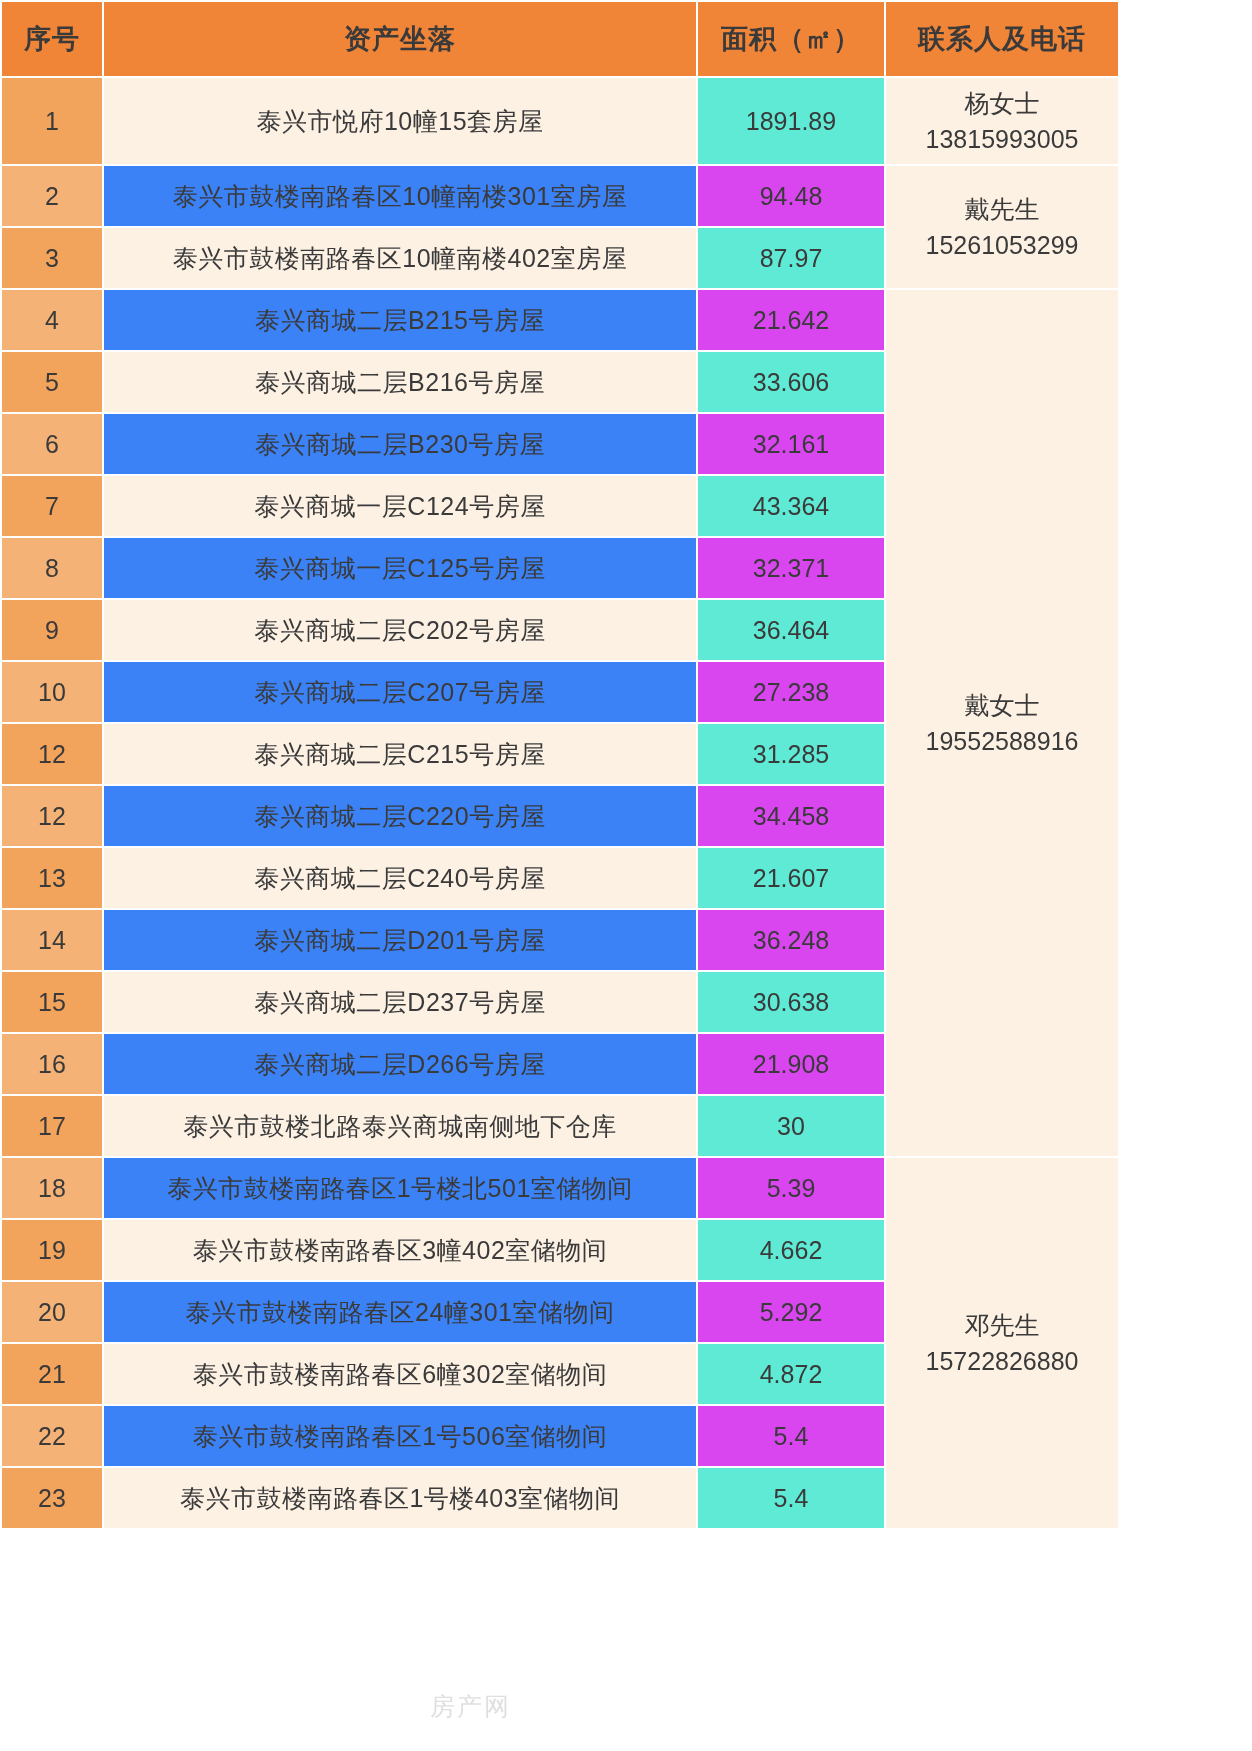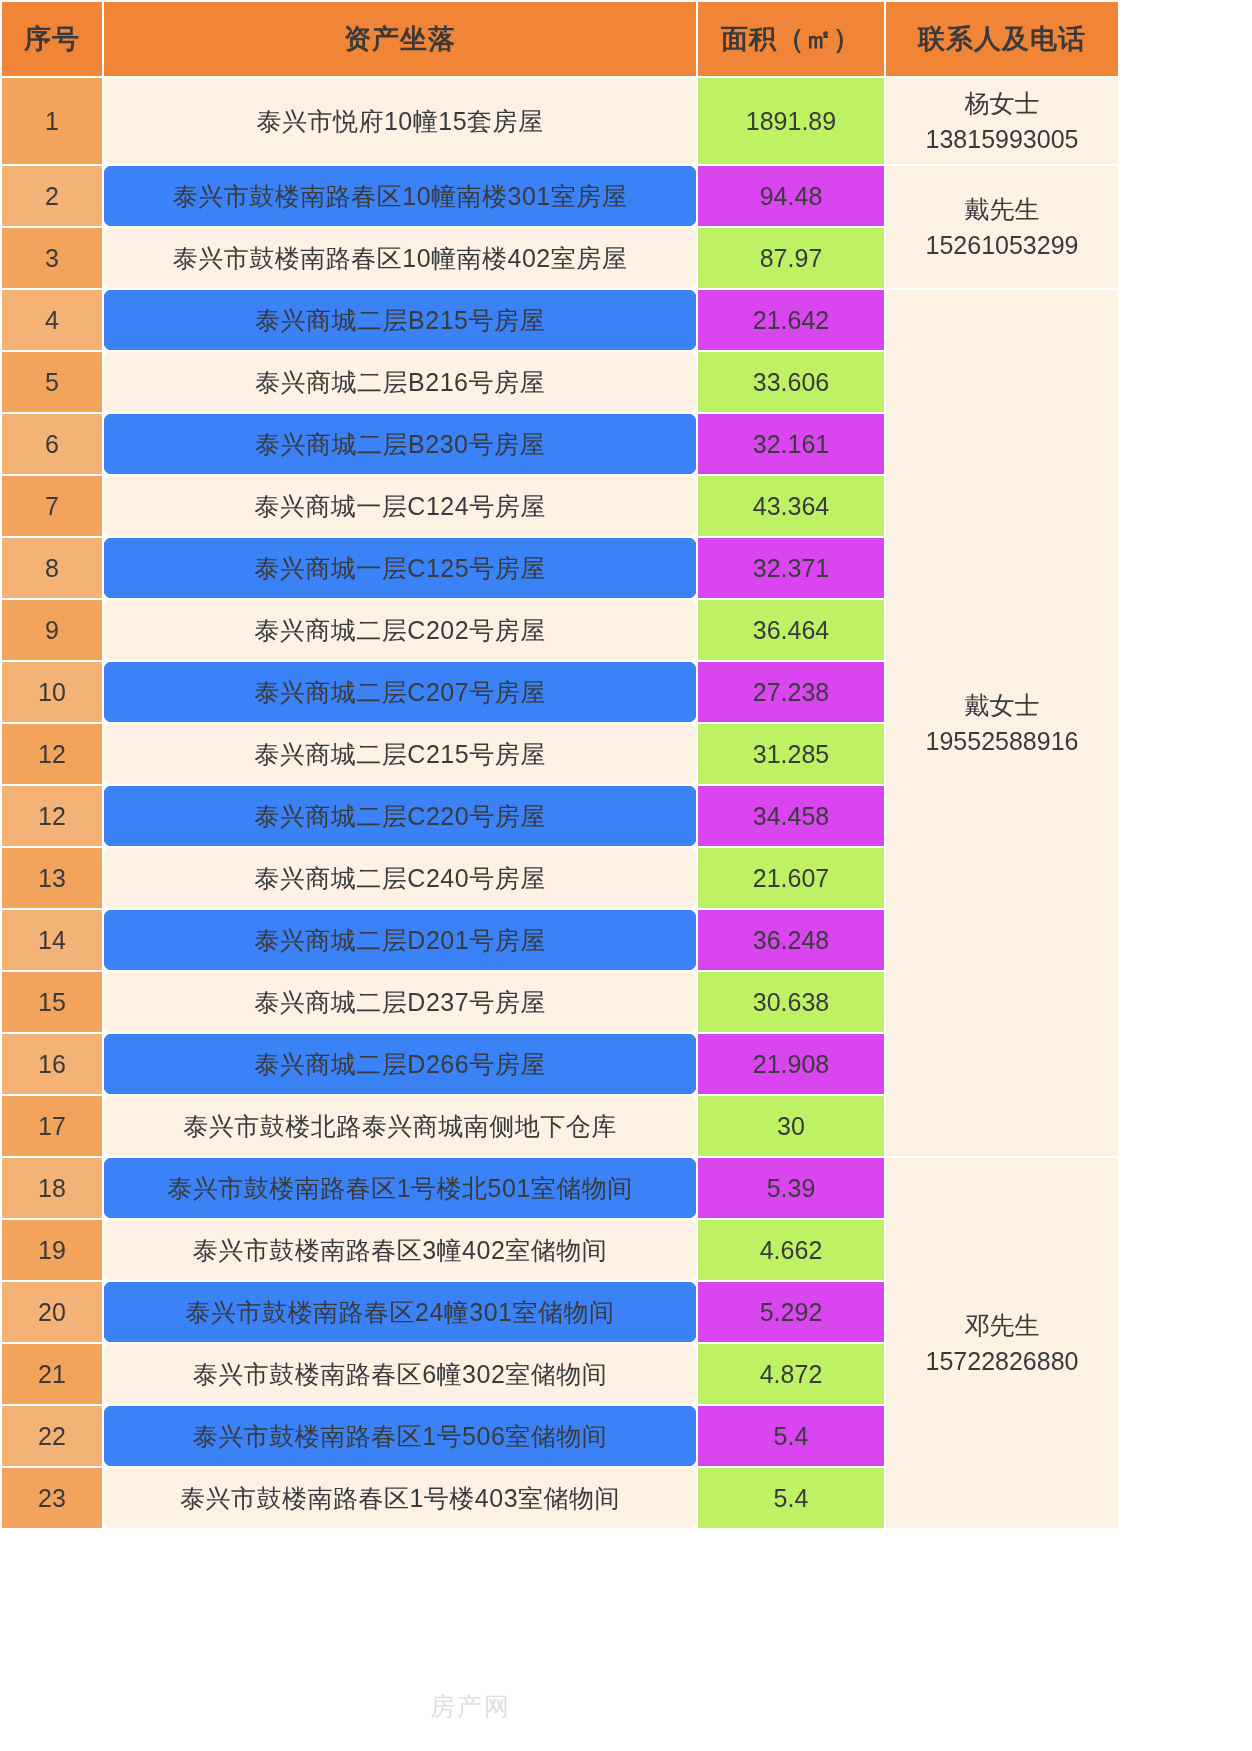--- a/index.html
+++ b/index.html
@@ -43,26 +43,25 @@
     width: 100px;
   }
   td.seq.alt { background: #f5b277; }
 
   td.loc {
     background: #fdf1e4;
     text-align: left;
     padding-left: 22px;
     font-size: 25px;
     letter-spacing: 0.5px;
-    border-radius: 10px;
   }
   td.loc.alt { background: #3b82f6; }
 
   td.area {
-    background: #bef264;
+    background: #5eead4;
     font-size: 25px;
   }
   td.area.alt { background: #d946ef; }
 
   td.contact {
     background: #fdf1e4;
     font-size: 25px;
     line-height: 1.45;
     width: 232px;
   }

